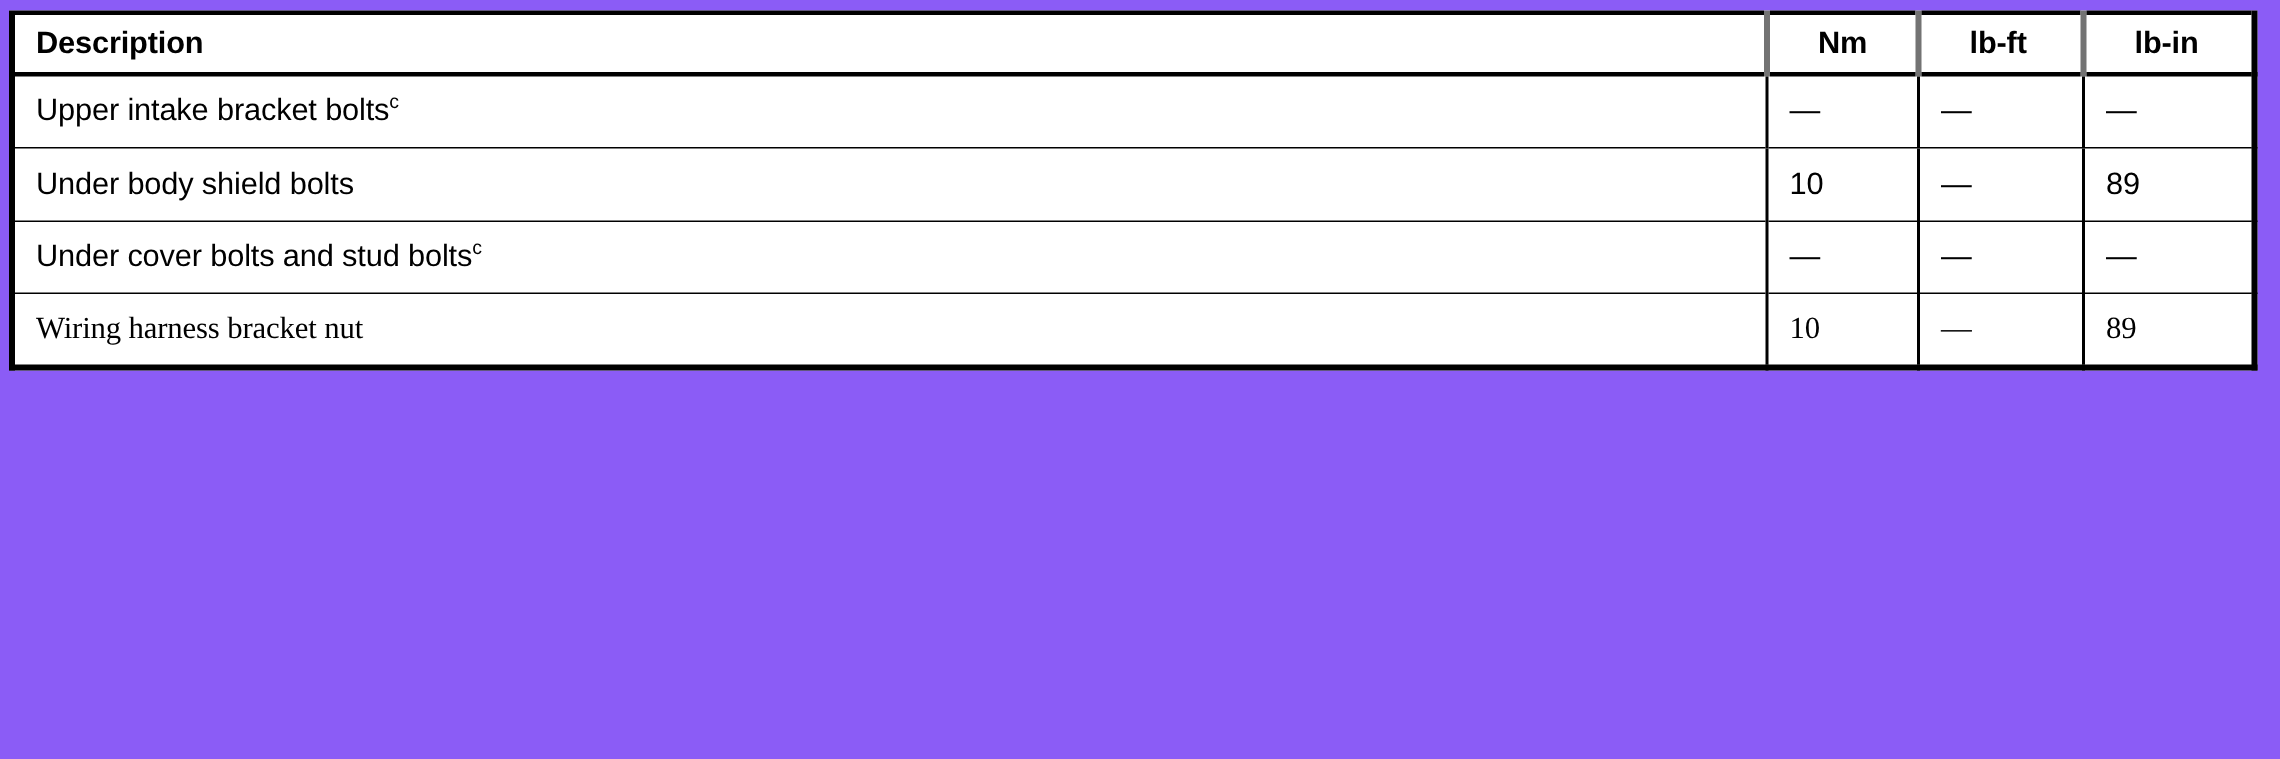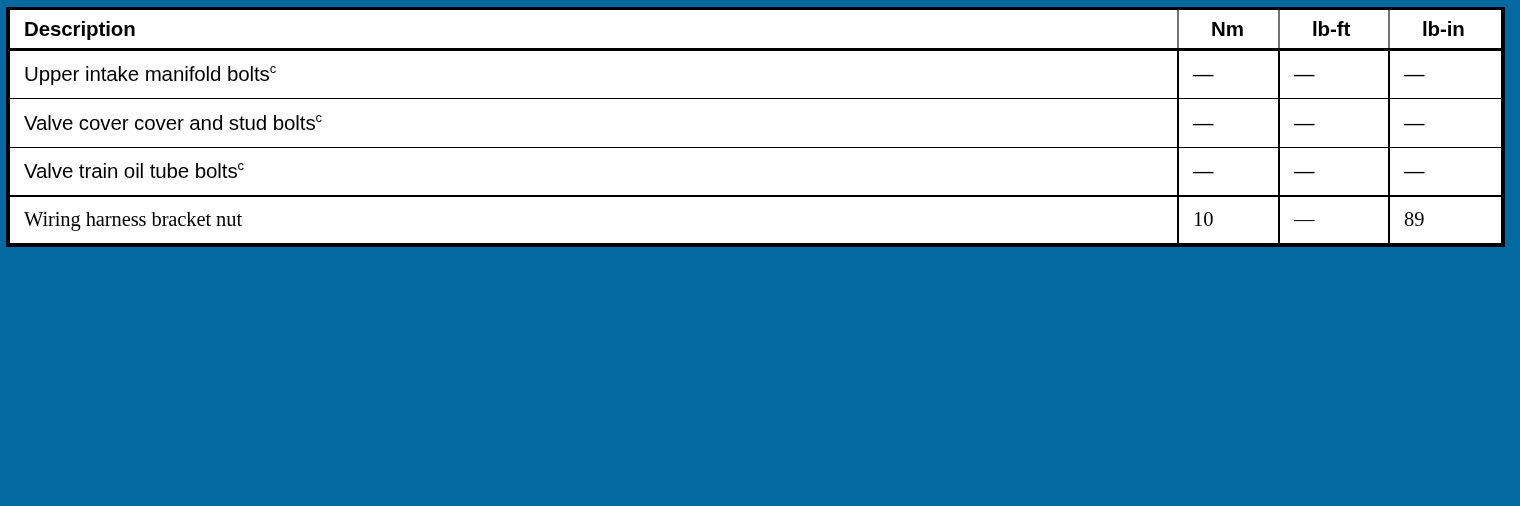--- a/index.html
+++ b/index.html
@@ -12,21 +12,21 @@
     height: 506px;
     font-family: "Liberation Sans", sans-serif;
     color: #000000;
     overflow: hidden;
   }
 
   #page {
     position: relative;
     width: 1520px;
     height: 506px;
-    background: #0369a1;
+    background: #8b5cf6;
   }
 
   
   #torque-table {
     position: absolute;
     left: 6px;
     top: 7px;
     width: 1499px;
     border-collapse: collapse;
     table-layout: fixed;
@@ -50,21 +50,21 @@
     font-size: 20.5px;
     font-weight: bold;
     text-align: left;
     vertical-align: middle;
     padding: 0 0 0 14px;
     border-bottom: 3px solid #000;
     letter-spacing: -0.1px;
     white-space: nowrap;
   }
   thead th.col-div {
-    border-left: 2px solid #737373;
+    border-left: 4px solid #737373;
     padding-left: 32px;
   }
 
   
   tbody tr {
     height: 48.8px;
   }
   tbody td {
     font-size: 20.5px;
     font-weight: normal;
@@ -115,33 +115,33 @@
       <tr>
         <th>Description</th>
         <th class="col-div">Nm</th>
         <th class="col-div">lb-ft</th>
         <th class="col-div">lb-in</th>
       </tr>
     </thead>
 
     <tbody id="table-body">
         <tr>
-          <td><span>Upper intake manifold bolts</span><span class="sup">c</span></td>
+          <td><span>Upper intake bracket bolts</span><span class="sup">c</span></td>
           <td class="col-div"><span class="dash">—</span></td>
           <td class="col-div"><span class="dash">—</span></td>
           <td class="col-div"><span class="dash">—</span></td>
         </tr>
         <tr>
-          <td><span>Valve cover cover and stud bolts</span><span class="sup">c</span></td>
+          <td><span>Under body shield bolts</span></td>
+          <td class="col-div"><span class="">10</span></td>
           <td class="col-div"><span class="dash">—</span></td>
-          <td class="col-div"><span class="dash">—</span></td>
-          <td class="col-div"><span class="dash">—</span></td>
+          <td class="col-div"><span class="">89</span></td>
         </tr>
-        <tr class="heavy-rule">
-          <td><span>Valve train oil tube bolts</span><span class="sup">c</span></td>
+        <tr>
+          <td><span>Under cover bolts and stud bolts</span><span class="sup">c</span></td>
           <td class="col-div"><span class="dash">—</span></td>
           <td class="col-div"><span class="dash">—</span></td>
           <td class="col-div"><span class="dash">—</span></td>
         </tr>
         <tr>
           <td><span>Wiring harness bracket nut</span></td>
           <td class="col-div"><span class="">10</span></td>
           <td class="col-div"><span class="dash">—</span></td>
           <td class="col-div"><span class="">89</span></td>
         </tr>

